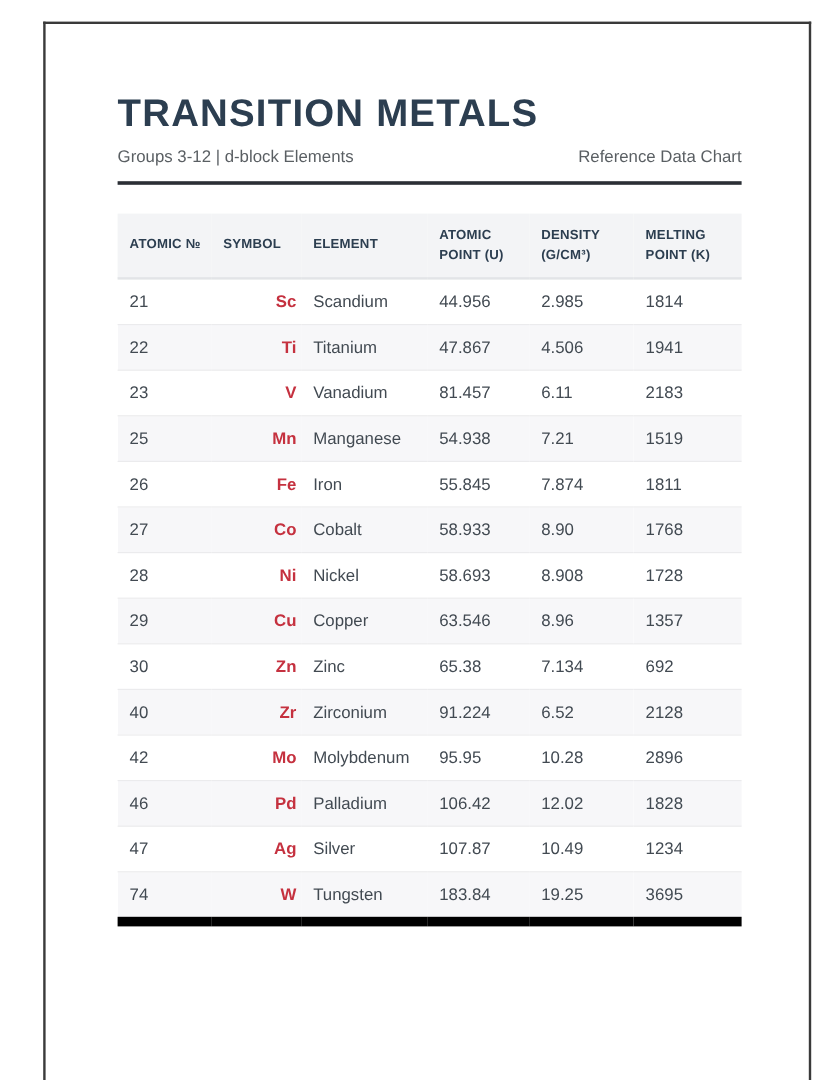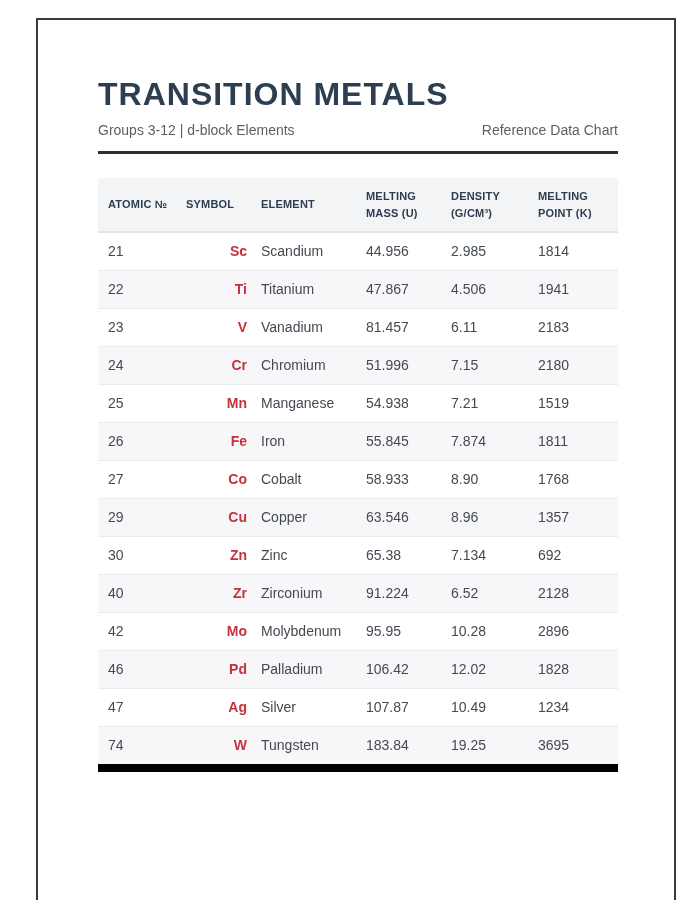--- a/index.html
+++ b/index.html
@@ -69,21 +69,21 @@
           <col class="c3">
         <col class="c4">
           <col class="c5">
           <col class="c6">
       </colgroup>
       <thead>
         <tr>
           <th>ATOMIC №</th>
           <th>SYMBOL</th>
           <th>ELEMENT</th>
-          <th>MELTING MASS (U)</th>
+          <th>ATOMIC POINT (U)</th>
           <th>DENSITY (G/CM³)</th>
           <th>MELTING POINT (K)</th>
         </tr>
       </thead>
       <tbody id="table-body">
           <tr>
             <td>21</td>
             <td class="sym">Sc</td>
             <td>Scandium</td>
             <td>44.956</td>
@@ -100,28 +100,20 @@
           </tr>
           <tr>
             <td>23</td>
             <td class="sym">V</td>
             <td>Vanadium</td>
             <td>81.457</td>
             <td>6.11</td>
             <td>2183</td>
           </tr>
           <tr>
-            <td>24</td>
-            <td class="sym">Cr</td>
-            <td>Chromium</td>
-            <td>51.996</td>
-            <td>7.15</td>
-            <td>2180</td>
-          </tr>
-          <tr>
             <td>25</td>
             <td class="sym">Mn</td>
             <td>Manganese</td>
             <td>54.938</td>
             <td>7.21</td>
             <td>1519</td>
           </tr>
           <tr>
             <td>26</td>
             <td class="sym">Fe</td>
@@ -132,20 +124,28 @@
           </tr>
           <tr>
             <td>27</td>
             <td class="sym">Co</td>
             <td>Cobalt</td>
             <td>58.933</td>
             <td>8.90</td>
             <td>1768</td>
           </tr>
           <tr>
+            <td>28</td>
+            <td class="sym">Ni</td>
+            <td>Nickel</td>
+            <td>58.693</td>
+            <td>8.908</td>
+            <td>1728</td>
+          </tr>
+          <tr>
             <td>29</td>
             <td class="sym">Cu</td>
             <td>Copper</td>
             <td>63.546</td>
             <td>8.96</td>
             <td>1357</td>
           </tr>
           <tr>
             <td>30</td>
             <td class="sym">Zn</td>

